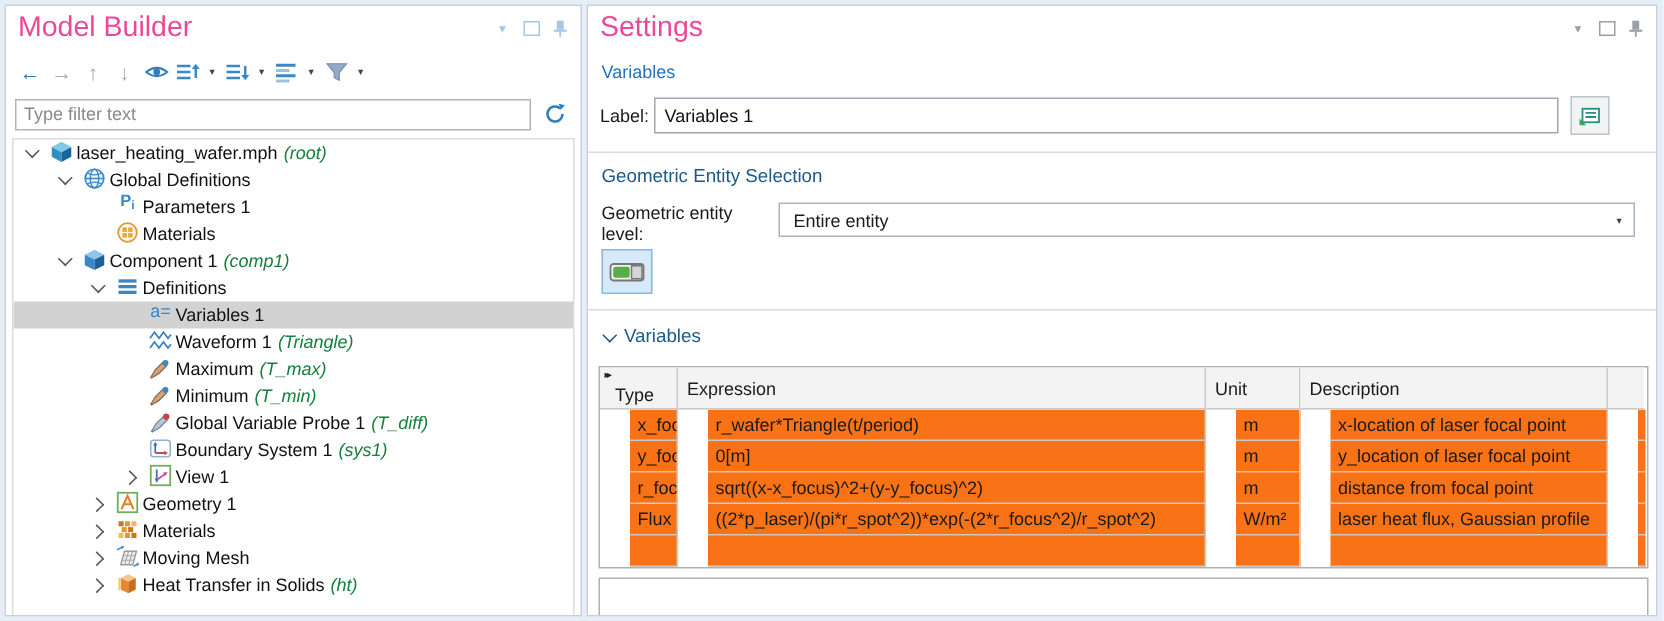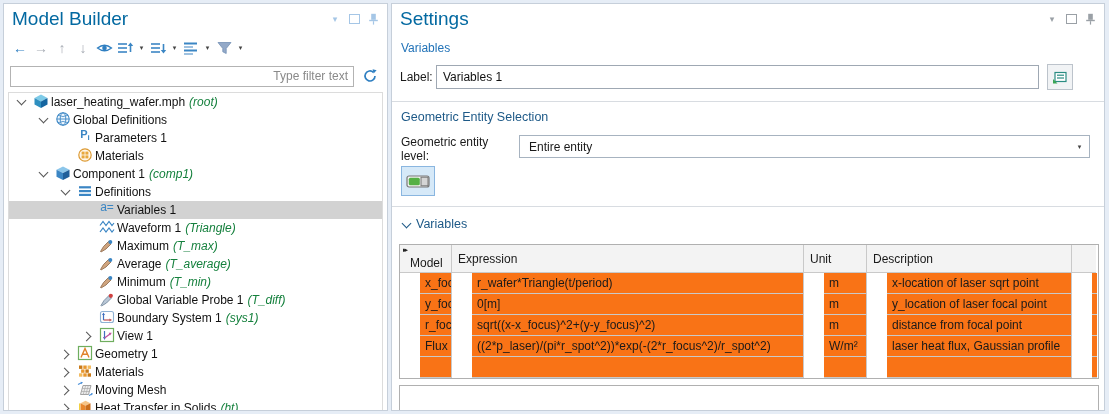--- a/index.html
+++ b/index.html
@@ -6,37 +6,37 @@
   body{
     width:1109px;height:414px;background:#e6edf6;
     font-family:"Liberation Sans","DejaVu Sans",sans-serif;
     font-size:12px;color:#1a1a1a;overflow:hidden;
   }
   .app{position:relative;width:1109px;height:414px;}
   .panel{position:absolute;top:3px;background:#fff;border:1px solid #c6cfda;box-sizing:border-box;overflow:hidden;}
   .panel-left{left:3px;width:385px;height:408px;}
   .panel-right{left:391px;width:714px;height:408px;}
 
-  .ptitle{position:absolute;left:8px;top:4px;font-size:19px;color:#0369a1;white-space:nowrap;}
+  .ptitle{position:absolute;left:8px;top:4px;font-size:19px;color:#ec4899;white-space:nowrap;}
   .win-controls{position:absolute;top:9px;right:8px;display:flex;align-items:center;gap:7px;}
   .wc{display:flex;align-items:center;justify-content:center;width:12px;height:12px;cursor:pointer;}
   .wc-caret{font-size:9px;line-height:1;}
   .wc-float{width:9px;height:8px;border:1.4px solid currentColor;}
   .wc-blue{color:#a5c6e6;}
   .wc-gray{color:#9aa0a6;}
 
   
   .mb-toolbar{position:absolute;left:6px;top:33px;height:22px;display:flex;align-items:center;gap:1px;}
   .tbtn{min-width:20px;height:20px;display:flex;align-items:center;justify-content:center;cursor:pointer;}
   .arrow-glyph{font-size:14px;line-height:1;}
   .blue{color:#2f7fc1;} .gray{color:#a8adb5;}
   .caret{font-size:7px;color:#444;width:11px;text-align:center;cursor:pointer;}
 
   .filter-row{position:absolute;left:6px;right:6px;top:60px;height:24px;display:flex;align-items:center;}
-  .filter-input{flex:1;height:21px;border:1px solid #b3b3b3;padding:0 5px;font:12px "Liberation Sans",sans-serif;color:#0f766e;box-sizing:border-box;outline:none;text-align:right;}
+  .filter-input{flex:1;height:21px;border:1px solid #b3b3b3;padding:0 5px;font:12px "Liberation Sans",sans-serif;color:#0f766e;box-sizing:border-box;outline:none;}
   .filter-input::placeholder{color:#8a8a8a;}
   .refresh-btn{width:22px;height:22px;margin-left:5px;display:flex;align-items:center;justify-content:center;cursor:pointer;}
 
   .tree{position:absolute;left:4px;right:4px;top:88px;bottom:0;border:1px solid #dcdcdc;border-bottom:none;overflow:hidden;background:#fff;}
   .trow{height:18px;display:flex;align-items:center;white-space:nowrap;cursor:pointer;}
   .trow.sel{background:#d2d2d2;}
   .lvl0{padding-left:4px;} .lvl1{padding-left:26px;} .lvl2{padding-left:48px;} .lvl3{padding-left:70px;}
   .chev{width:18px;height:18px;flex:0 0 18px;position:relative;}
   .chev.exp::after{content:"";position:absolute;left:5px;top:4px;width:6px;height:6px;border-right:1.4px solid #555;border-bottom:1.4px solid #555;transform:rotate(45deg);}
   .chev.col::after{content:"";position:absolute;left:4px;top:6px;width:6px;height:6px;border-right:1.4px solid #555;border-bottom:1.4px solid #555;transform:rotate(-45deg);}
@@ -263,31 +263,20 @@
         <span class="ticon">
           <svg width="16" height="16" viewBox="0 0 16 16">
               <polygon points="1.5,14.5 4.5,9.5 9.5,4.5 12,7 7,12 2,15" fill="#cfa47e" stroke="#8a6648" stroke-width="0.8"></polygon>
               <circle cx="11.3" cy="5" r="2" fill="#3b86c4"></circle>
             </svg>
         </span>
         <span class="tlabel">Maximum</span>
         <span class="tsuffix">(T_max)</span>
       </div>
 
-      <div class="trow lvl3">
-        <span class="chev none"></span>
-        <span class="ticon">
-          <svg width="16" height="16" viewBox="0 0 16 16">
-              <polygon points="1.5,14.5 4.5,9.5 9.5,4.5 12,7 7,12 2,15" fill="#cfa47e" stroke="#8a6648" stroke-width="0.8"></polygon>
-              <circle cx="11.3" cy="5" r="2" fill="#3b86c4"></circle>
-            </svg>
-        </span>
-        <span class="tlabel">Average</span>
-        <span class="tsuffix">(T_average)</span>
-      </div>
 
       <div class="trow lvl3">
         <span class="chev none"></span>
         <span class="ticon">
           <svg width="16" height="16" viewBox="0 0 16 16">
               <polygon points="1.5,14.5 4.5,9.5 9.5,4.5 12,7 7,12 2,15" fill="#cfa47e" stroke="#8a6648" stroke-width="0.8"></polygon>
               <circle cx="11.3" cy="5" r="2" fill="#3b86c4"></circle>
             </svg>
         </span>
         <span class="tlabel">Minimum</span>
@@ -448,31 +437,31 @@
     </div>
 
     <div class="sep sep2"></div>
 
     <span class="vars-chev"></span>
     <div class="vars-header">Variables</div>
 
     <div class="vtable">
       <div class="cell th th-name">
         <span class="corner-ic">▸▸</span>
-        <span>Model</span>
+        <span>Type</span>
       </div>
       <div class="cell th">Expression</div>
       <div class="cell th">Unit</div>
       <div class="cell th">Description</div>
       <div class="cell th"></div>
 
       <div class="cell td">x_focus</div>
       <div class="cell td">r_wafer*Triangle(t/period)</div>
       <div class="cell td">m</div>
-      <div class="cell td">x-location of laser sqrt point</div>
+      <div class="cell td">x-location of laser focal point</div>
       <div class="cell td"></div>
 
       <div class="cell td">y_focus</div>
       <div class="cell td">0[m]</div>
       <div class="cell td">m</div>
       <div class="cell td">y_location of laser focal point</div>
       <div class="cell td"></div>
 
       <div class="cell td">r_focus</div>
       <div class="cell td">sqrt((x-x_focus)^2+(y-y_focus)^2)</div>

